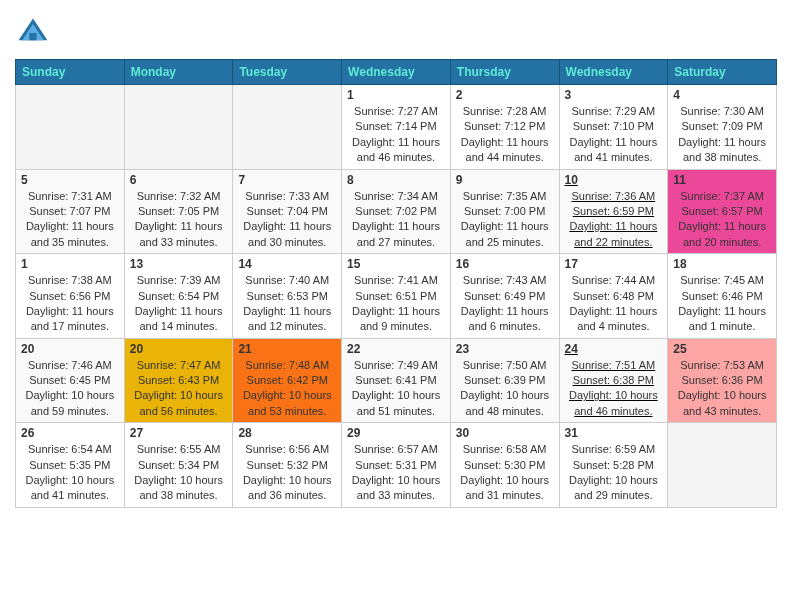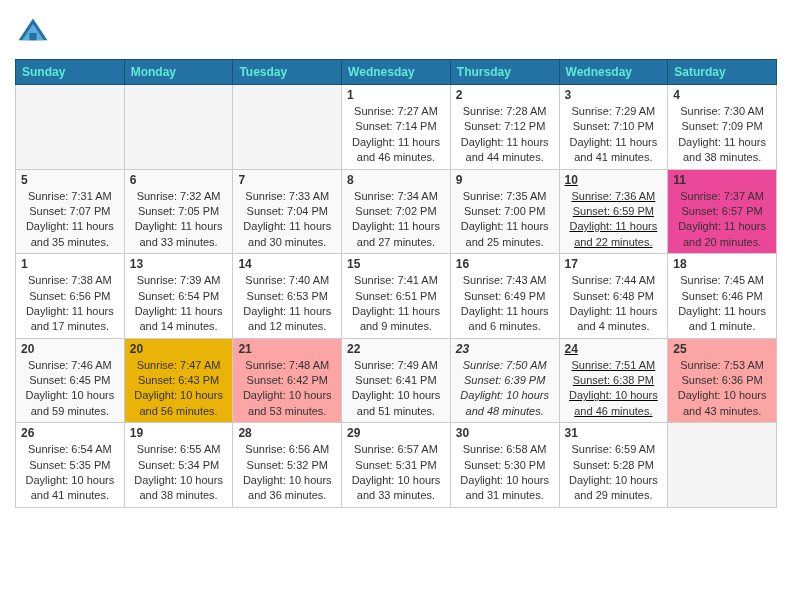--- a/index.html
+++ b/index.html
@@ -220,48 +220,48 @@
         </tr>
         <tr>
           <td style="background: rgb(249, 249, 249);">
             <span class="day-number">20</span>
             <div class="day-info">Sunrise: 7:46 AM<br>Sunset: 6:45 PM<br>Daylight: 10 hours<br>and 59 minutes.</div>
           </td>
           <td style="background: #eab308;">
             <span class="day-number">20</span>
             <div class="day-info">Sunrise: 7:47 AM<br>Sunset: 6:43 PM<br>Daylight: 10 hours<br>and 56 minutes.</div>
           </td>
-          <td style="background: #fca5a5;">
+          <td style="background: #f97316;">
             <span class="day-number">21</span>
             <div class="day-info">Sunrise: 7:48 AM<br>Sunset: 6:42 PM<br>Daylight: 10 hours<br>and 53 minutes.</div>
           </td>
           <td style="background: rgb(249, 249, 249);">
             <span class="day-number">22</span>
             <div class="day-info">Sunrise: 7:49 AM<br>Sunset: 6:41 PM<br>Daylight: 10 hours<br>and 51 minutes.</div>
           </td>
-          <td style="background: rgb(249, 249, 249); font-style: italic;">
+          <td style="background: rgb(249, 249, 249);">
             <span class="day-number">23</span>
             <div class="day-info">Sunrise: 7:50 AM<br>Sunset: 6:39 PM<br>Daylight: 10 hours<br>and 48 minutes.</div>
           </td>
           <td style="background: rgb(249, 249, 249); text-decoration: underline;">
             <span class="day-number">24</span>
             <div class="day-info">Sunrise: 7:51 AM<br>Sunset: 6:38 PM<br>Daylight: 10 hours<br>and 46 minutes.</div>
           </td>
           <td style="background: #fca5a5;">
             <span class="day-number">25</span>
             <div class="day-info">Sunrise: 7:53 AM<br>Sunset: 6:36 PM<br>Daylight: 10 hours<br>and 43 minutes.</div>
           </td>
         </tr>
         <tr>
           <td>
             <span class="day-number">26</span>
             <div class="day-info">Sunrise: 6:54 AM<br>Sunset: 5:35 PM<br>Daylight: 10 hours<br>and 41 minutes.</div>
           </td>
           <td>
-            <span class="day-number">19</span>
+            <span class="day-number">27</span>
             <div class="day-info">Sunrise: 6:55 AM<br>Sunset: 5:34 PM<br>Daylight: 10 hours<br>and 38 minutes.</div>
           </td>
           <td>
             <span class="day-number">28</span>
             <div class="day-info">Sunrise: 6:56 AM<br>Sunset: 5:32 PM<br>Daylight: 10 hours<br>and 36 minutes.</div>
           </td>
           <td>
             <span class="day-number">29</span>
             <div class="day-info">Sunrise: 6:57 AM<br>Sunset: 5:31 PM<br>Daylight: 10 hours<br>and 33 minutes.</div>
           </td>

